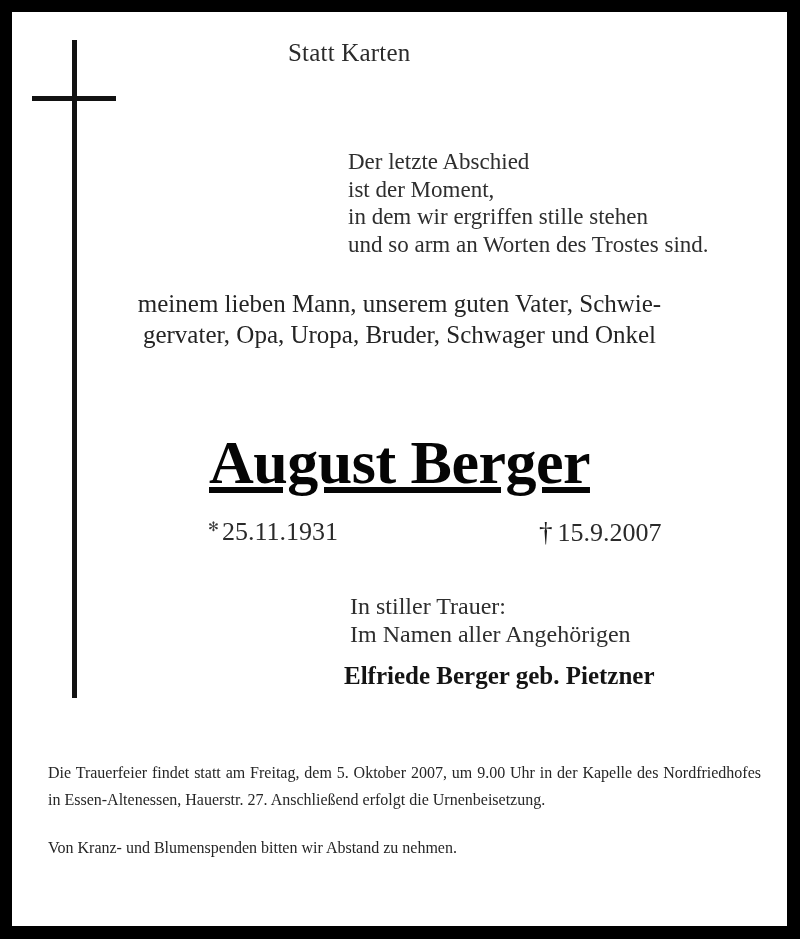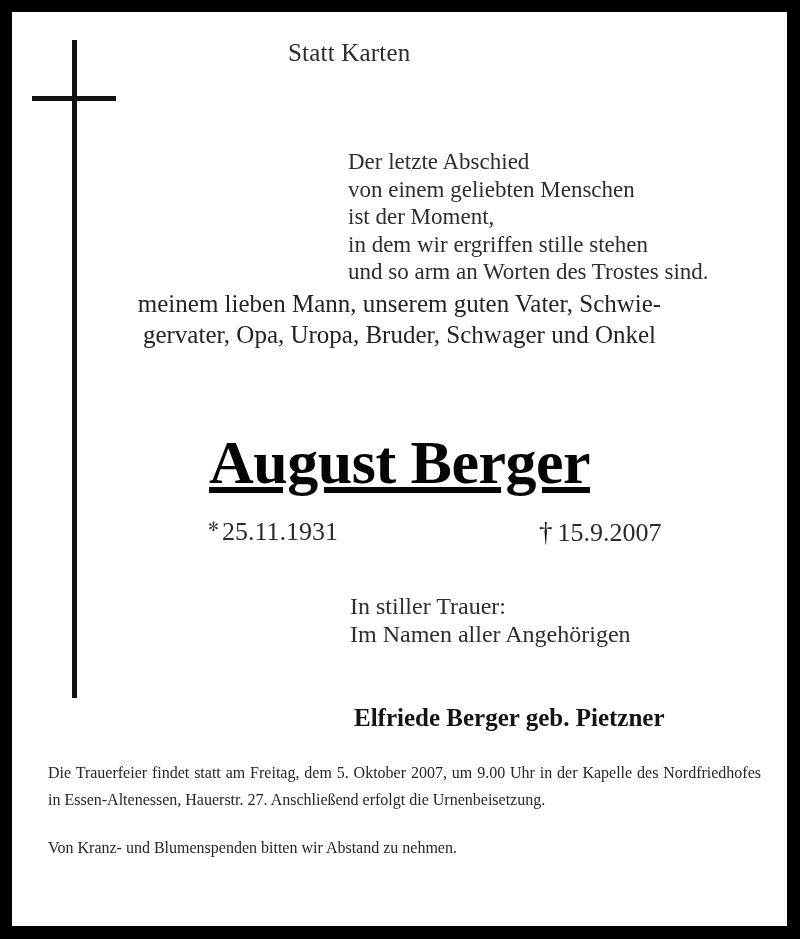--- a/index.html
+++ b/index.html
@@ -153,27 +153,26 @@
     top: 580px;
     font-size: 24px;
     line-height: 28px;
     color: #2e2e2e;
     white-space: nowrap;
   }
   .mourning-line { display: block; }
 
   .survivor {
     position: absolute;
-    left: 342px;
+    left: 332px;
     top: 650px;
     font-size: 25px;
     font-weight: bold;
     color: #141414;
     white-space: nowrap;
-    margin-top: 42px;
   }
 
   
   .footer {
     position: absolute;
     left: 36px;
     right: 26px;
     top: 748px;
   }
   .footer-paragraph {
@@ -198,21 +197,20 @@
 
       <div class="cross">
         <div class="cross-vertical"></div>
         <div class="cross-horizontal"></div>
       </div>
 
       <div class="statt-karten">Statt Karten</div>
 
       <div class="poem">
         <span class="poem-line">Der letzte Abschied</span>
-        <span class="poem-line">von einem geliebten Menschen</span>
         <span class="poem-line">ist der Moment,</span>
         <span class="poem-line">in dem wir ergriffen stille stehen</span>
         <span class="poem-line">und so arm an Worten des Trostes sind.</span>
       </div>
 
       <div class="tribute">
         <span class="tribute-line">meinem lieben Mann, unserem guten Vater, Schwie-</span>
         <span class="tribute-line">gervater, Opa, Uropa, Bruder, Schwager und Onkel</span>
       </div>
 

